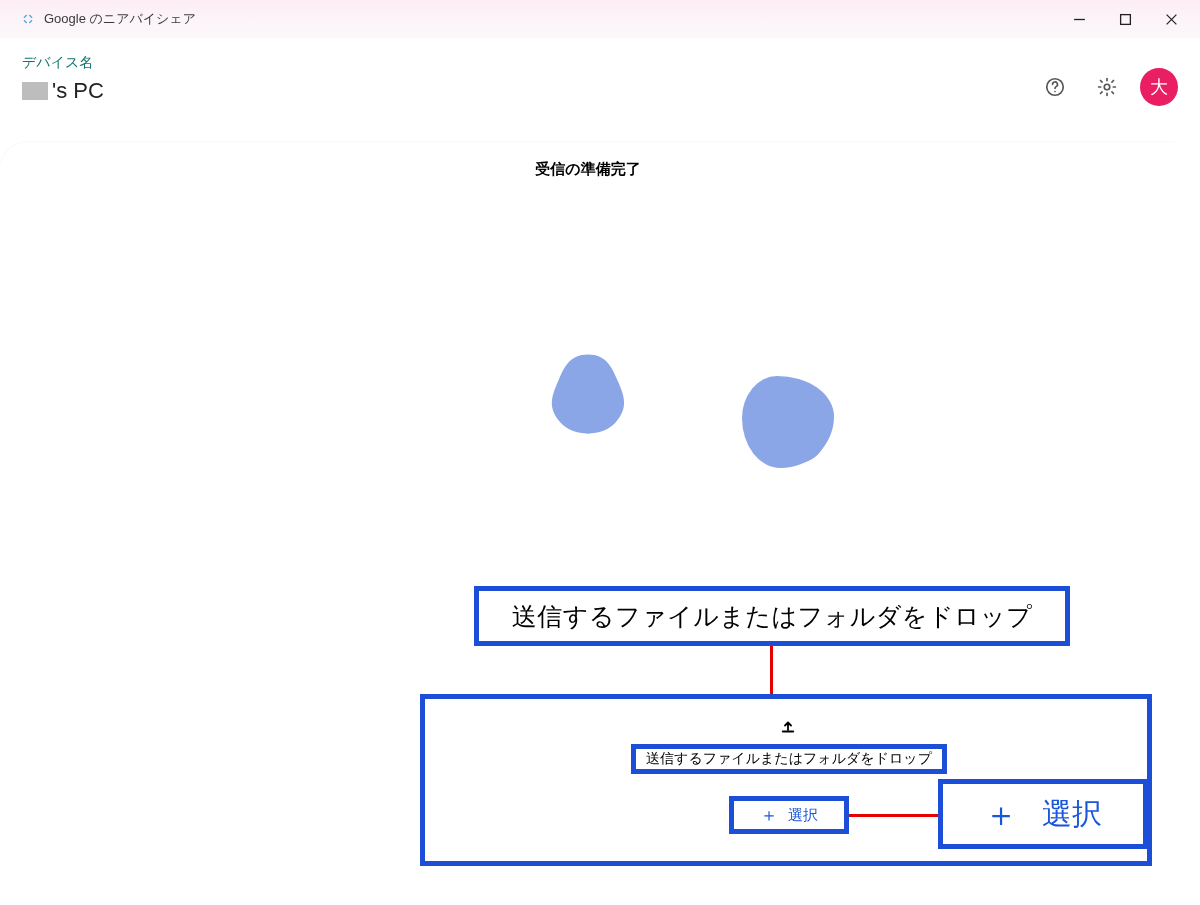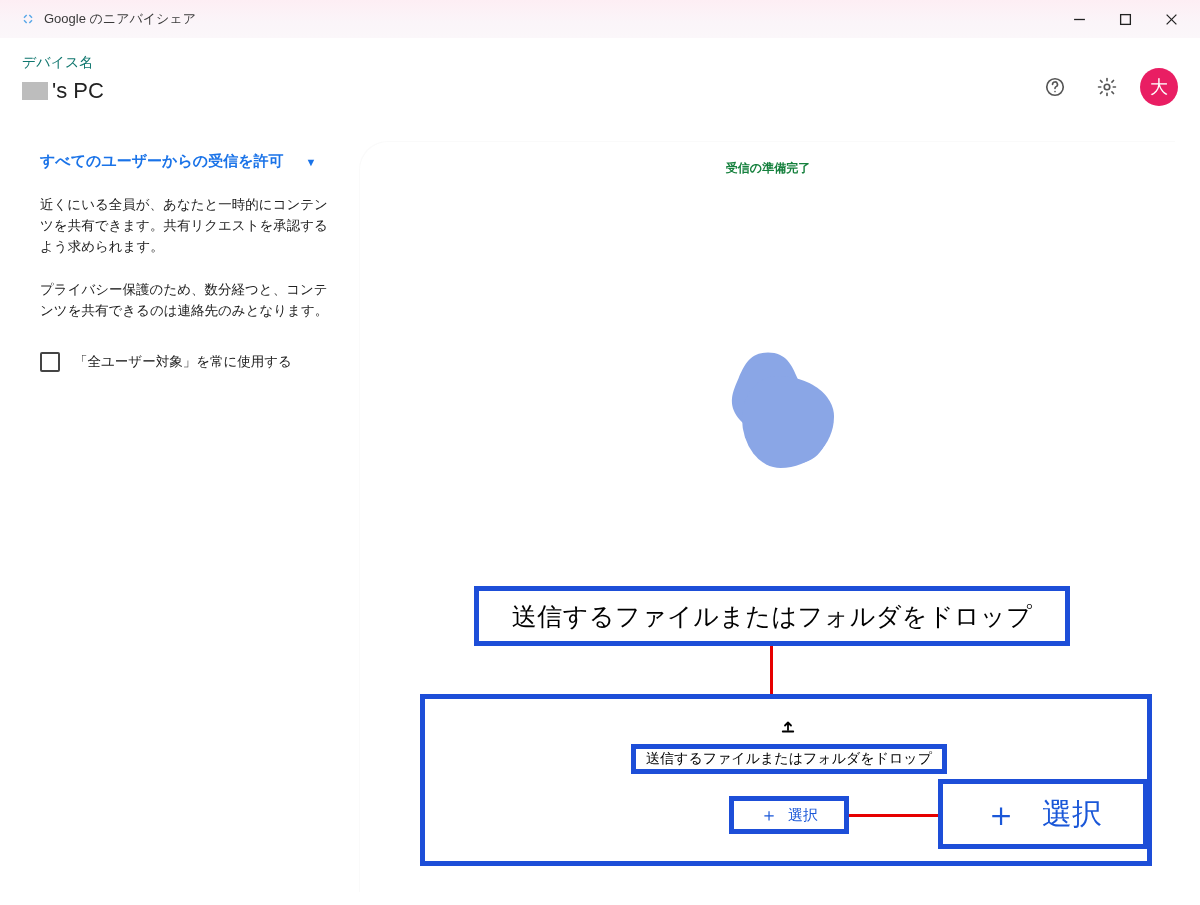--- a/index.html
+++ b/index.html
@@ -139,23 +139,23 @@
       height: 100%;
       background:#fff;
       border-top-left-radius: 28px;
       box-shadow: -1px -1px 0 rgba(0,0,0,0.02);
       position:relative;
       display:flex;
       flex-direction:column;
       align-items:center;
     }
     .ready {
-      font-size: 12px;
+      font-size: 15px;
       font-weight:700;
-      color:#15803d;
+      color:#000000;
       margin-top: 18px;
     }
     .blob-wrap {
       margin-top: 170px;
       display:flex;
       justify-content:center;
     }
     .blob {
       width: 92px; height: 92px;
     }
@@ -274,32 +274,20 @@
         <path d="M12 2.8v2.4M12 18.8v2.4M4.9 4.9l1.7 1.7M17.4 17.4l1.7 1.7M2.8 12h2.4M18.8 12h2.4M4.9 19.1l1.7-1.7M17.4 6.6l1.7-1.7" stroke-linecap="round"></path>
       </svg>
     </div>
     <div class="avatar">
       <span>大</span>
     </div>
   </div>
 </div>
 
 <div class="content">
-  <div class="sidebar">
-    <div class="dropdown">
-      <span>すべてのユーザーからの受信を許可</span>
-      <span class="caret">▼</span>
-    </div>
-    <div class="side-desc">近くにいる全員が、あなたと一時的にコンテンツを共有できます。共有リクエストを承認するよう求められます。</div>
-    <div class="side-desc p2">プライバシー保護のため、数分経つと、コンテンツを共有できるのは連絡先のみとなります。</div>
-    <div class="checkrow">
-      <div class="checkbox"></div>
-      <span class="check-label">「全ユーザー対象」を常に使用する</span>
-    </div>
-  </div>
   <div class="main">
     <div class="panel">
       <div class="ready">受信の準備完了</div>
       <div class="blob-wrap">
         <svg class="blob" viewBox="0 0 100 100">
           <path fill="#8aa6e6" d="M50 6 C70 6 76 20 82 34 C90 52 94 64 80 80 C66 96 34 96 20 80 C6 64 10 52 18 34 C24 20 30 6 50 6 Z" transform="rotate(0 50 50)">
           </path>
           <path fill="#8aa6e6" d="M50 8 C66 8 78 18 84 34 C92 54 88 72 72 84 C54 98 32 92 18 76 C6 62 8 42 18 28 C28 14 34 8 50 8 Z" opacity="0"></path>
         </svg>
 

